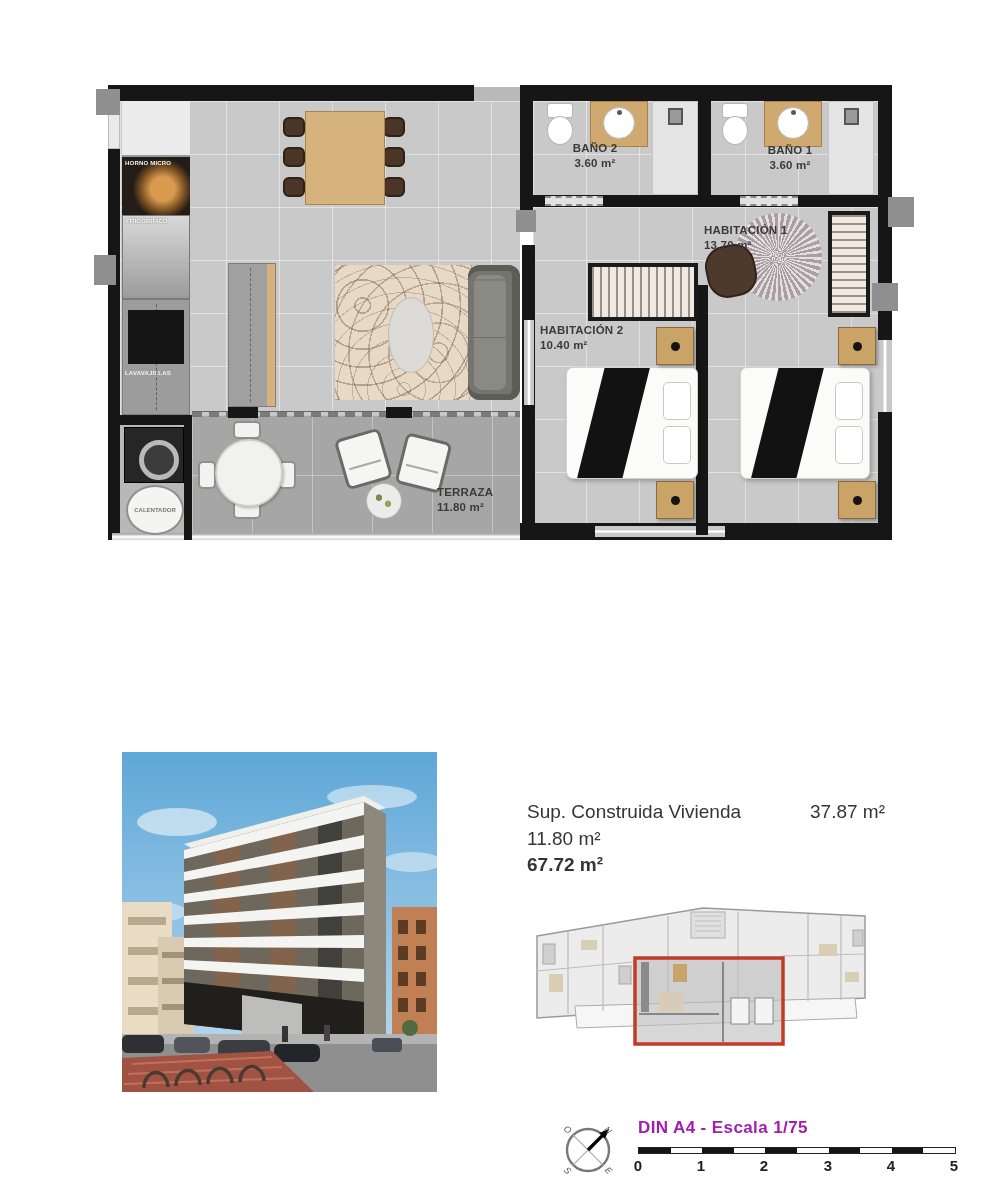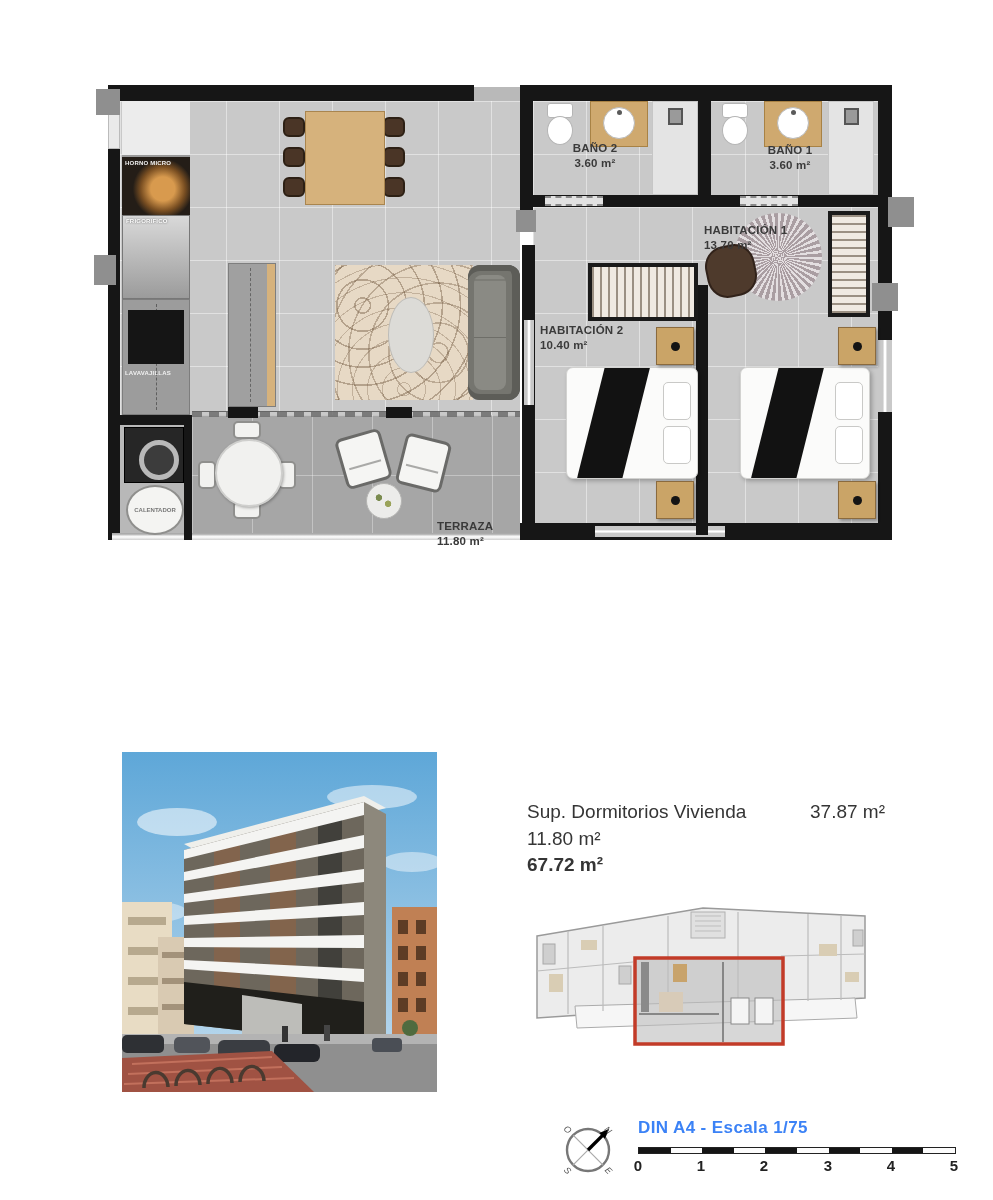--- a/index.html
+++ b/index.html
@@ -75,21 +75,21 @@
   
   #unit-title{position:absolute;left:524px;top:744px;white-space:nowrap;}
   #unit-title .big{font-size:35px;font-weight:700;letter-spacing:1px;color:#93abc0;-webkit-text-stroke:1.6px #1e3750;}
   #unit-title .small{font-size:24px;font-weight:700;color:#93abc0;-webkit-text-stroke:1.3px #1e3750;letter-spacing:.5px;}
   #summary{position:absolute;left:527px;top:799px;width:358px;font-size:19px;color:#353535;}
   #summary .row{display:flex;justify-content:space-between;line-height:26.5px;}
   #summary .strong{font-weight:700;}
   #summary .row.total .val{font-weight:700;}
 
   
-  #scale-label{position:absolute;left:638px;top:1118px;font-size:17px;font-weight:600;color:#3b82f6;letter-spacing:.4px;}
+  #scale-label{position:absolute;left:638px;top:1118px;font-size:17px;font-weight:600;color:#a21caf;letter-spacing:.4px;}
   #scale-bar{position:absolute;left:638px;top:1147px;width:316px;height:5px;border:1px solid #222;box-sizing:content-box;
     background:repeating-linear-gradient(90deg,#151515 0 31.6px,#fcfcfc 31.6px 63.2px);}
   .tick{position:absolute;top:1157px;transform:translateX(-50%);font-size:15px;color:#222;font-weight:600;}
 </style>
 </head>
 <body>
 
 <div id="canvas">
 
   <div id="plan">
@@ -201,21 +201,21 @@
     <div class="tchair" style="left:178px;top:376px;width:18px;height:28px;"></div>
     <div class="ttable" style="left:115px;top:354px;width:64px;height:64px;"></div>
     <div class="lounge" style="left:240px;top:348px;transform:rotate(-16deg);"></div>
     <div class="lounge" style="left:300px;top:352px;transform:rotate(14deg);"></div>
     <div class="stable" style="left:266px;top:398px;width:34px;height:34px;"></div>
 
     <div class="rlabel center" style="left:440px;top:56px;width:110px;"><span>BAÑO 2</span><br><span>3.60 m²</span></div>
     <div class="rlabel center" style="left:635px;top:58px;width:110px;"><span>BAÑO 1</span><br><span>3.60 m²</span></div>
     <div class="rlabel" style="left:598px;top:138px;margin-left:6px;"><span>HABITACIÓN 1</span><br><span>13.70 m²</span></div>
     <div class="rlabel" style="left:440px;top:238px;"><span>HABITACIÓN 2</span><br><span>10.40 m²</span></div>
-    <div class="rlabel" style="left:337px;top:400px;margin-top:34px;"><span>TERRAZA</span><br><span>11.80 m²</span></div>
+    <div class="rlabel" style="left:337px;top:400px;"><span>TERRAZA</span><br><span>11.80 m²</span></div>
   </div>
 
   <div class="abs" style="left:122px;top:752px;width:315px;height:340px;">
     <svg width="315" height="340" viewBox="0 0 315 340">
       <defs>
         <linearGradient id="sky" x1="0" y1="0" x2="0" y2="1">
           <stop offset="0" stop-color="#5ea7d8"></stop>
             <stop offset="1" stop-color="#c3ddef"></stop>
         </linearGradient>
       </defs>
@@ -280,21 +280,21 @@
         <path d="M54,334 a12,15 0 0 1 24,-1"></path>
         <path d="M86,332 a12,15 0 0 1 24,-1"></path>
         <path d="M118,330 a12,15 0 0 1 24,-1"></path>
       </g>
     </svg>
   </div>
 
 
   <div id="summary">
     <div class="row">
-      <span><span>Sup. Dormitorios Vivienda</span><span class="strong"></span></span>
+      <span><span>Sup. Construida Vivienda</span><span class="strong"></span></span>
       <span class="val">37.87 m²</span>
     </div>
     <div class="row">
       <span class="val">11.80 m²</span>
     </div>
     <div class="row total">
       <span class="val">67.72 m²</span>
     </div>
   </div>
 

